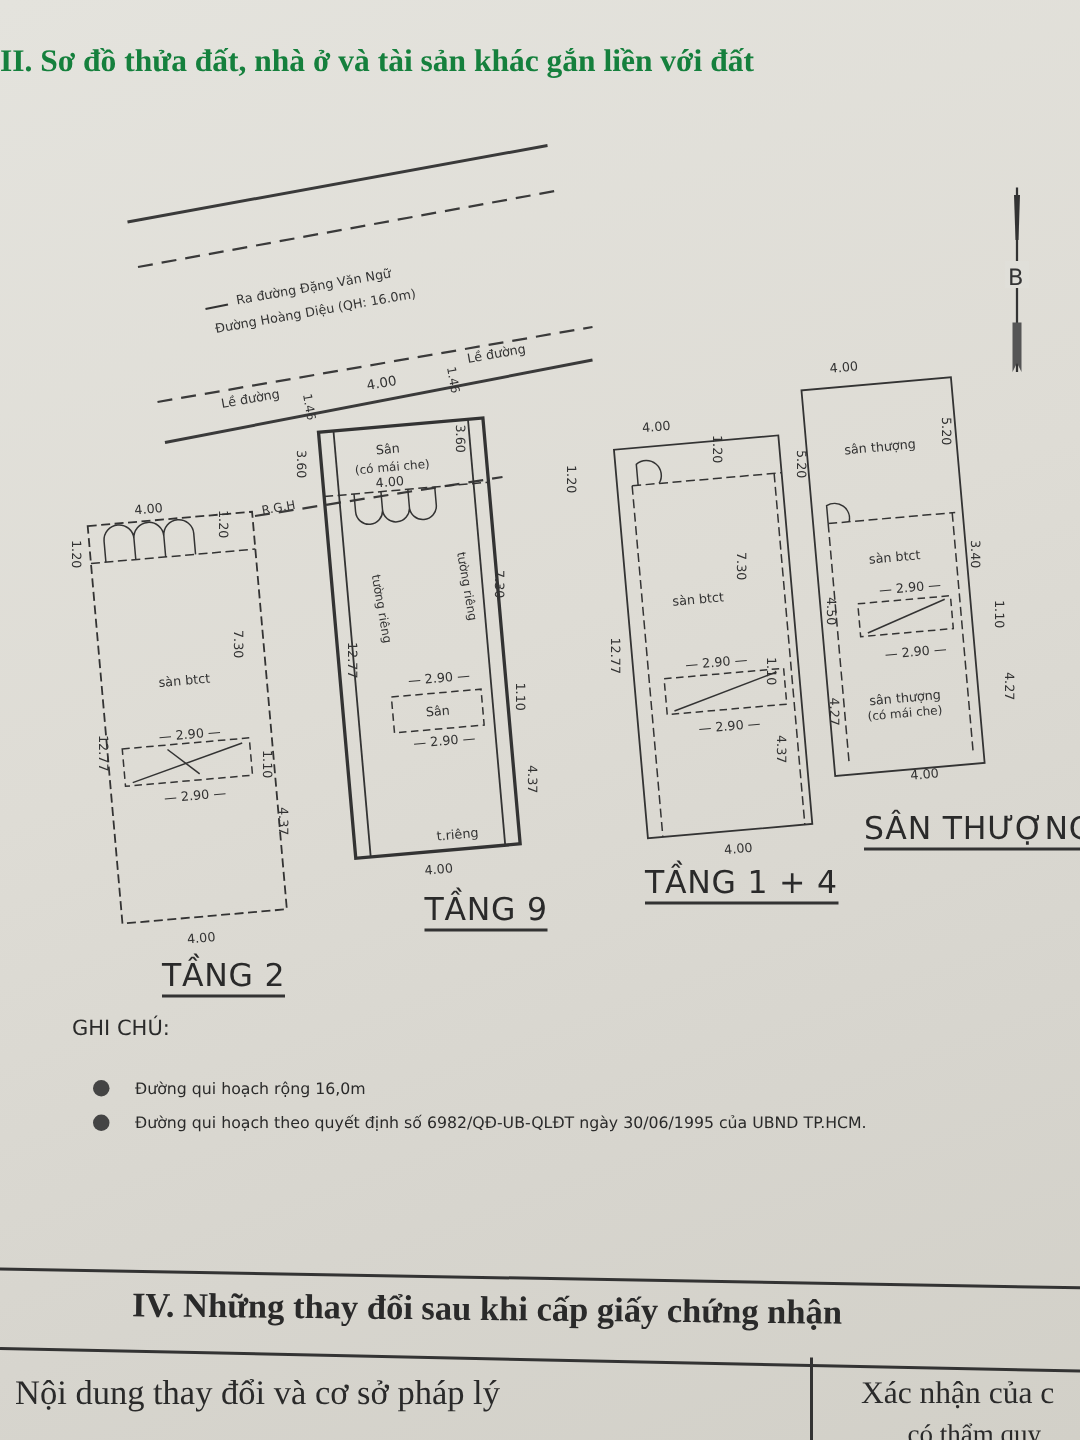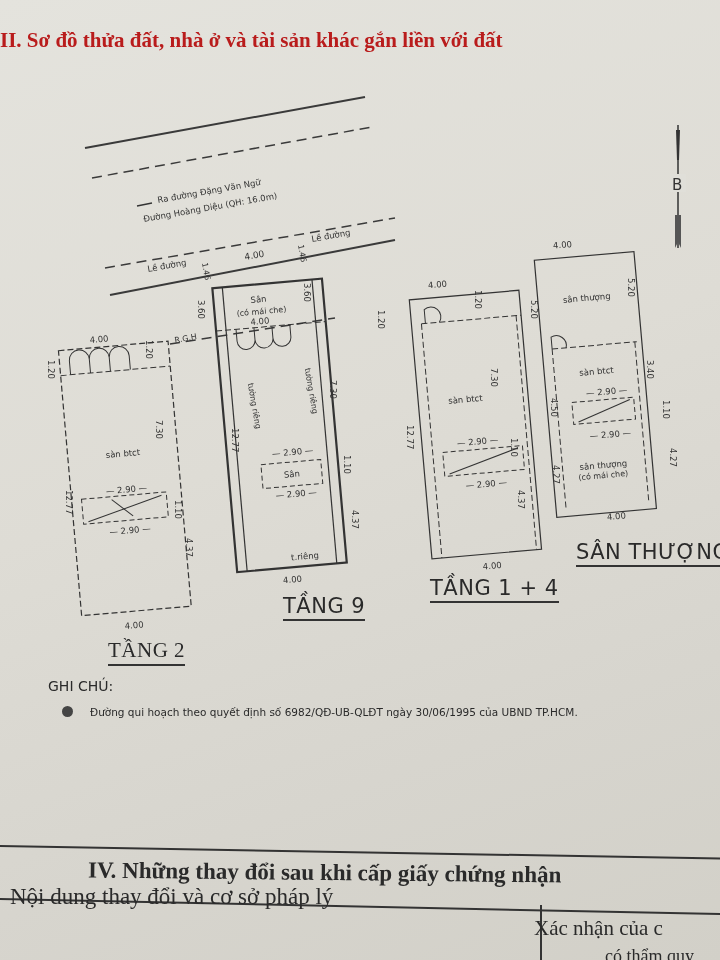--- a/index.html
+++ b/index.html
@@ -4,35 +4,35 @@
 <style>
   html, body { margin: 0; padding: 0; }
   body {
     width: 720px; height: 960px; overflow: hidden; position: relative;
     background: linear-gradient(160deg, #e4e3dd 0%, #dedcd5 45%, #d7d5ce 75%, #d2d0c8 100%);
     font-family: "Liberation Sans", sans-serif; color: #2a2a2a;
   }
   .serif { font-family: "Liberation Serif", serif; }
   .abs { position: absolute; }
   #section-title {
-    left: 0; top: 28px; font-size: 21px; font-weight: bold; color: #b91c1c; white-space: nowrap;
+    left: 0; top: 28px; font-size: 21px; font-weight: bold; color: #15803d; white-space: nowrap;
   }
   svg.plan { position: absolute; left: 0; top: 0; }
   .lbl { font-family: "DejaVu Sans", sans-serif; fill: #333; }
   .floor-title {
     position: absolute; font-family: "DejaVu Sans", sans-serif; font-size: 21px; color: #2a2a2a;
     border-bottom: 2px solid #333; padding-bottom: 1px; white-space: nowrap; letter-spacing: 0.5px;
   }
   #notes { left: 48px; top: 678px; font-family: "DejaVu Sans", sans-serif; }
-  #notes-heading { font-size: 14px; margin-bottom: 12px; }
+  #notes-heading { font-size: 14px; margin-bottom: 26px; }
   .note { position: relative; font-size: 10.5px; padding-left: 28px; margin: 0 0 11px 14px; white-space: nowrap; }
   .bullet { position: absolute; left: 0; top: 0; width: 11px; height: 11px; border-radius: 50%; background: #444; }
   #sec4-title { left: 88px; top: 860px; font-size: 23px; font-weight: bold; white-space: nowrap; transform: rotate(0.6deg); }
-  #col1 { left: 10px; top: 884px; font-size: 23px; white-space: nowrap; }
-  #col2 { left: 534px; top: 916px; font-size: 21px; white-space: nowrap; }
+  #col1 { left: 10px; top: 916px; font-size: 23px; white-space: nowrap; }
+  #col2 { left: 574px; top: 916px; font-size: 21px; white-space: nowrap; }
   #col2b { left: 605px; top: 946px; font-size: 18px; white-space: nowrap; }
   .rule { position: absolute; height: 2px; background: #333; transform-origin: left center; }
 </style>
 </head>
 <body>
 
 <div id="section-title" class="abs serif">II. Sơ đồ thửa đất, nhà ở và tài sản khác gắn liền với đất</div>
 
 <svg class="plan" width="720" height="680" viewBox="0 0 720 680">
   <g stroke="#3a3a3a" fill="none">
@@ -162,27 +162,28 @@
     <text x="531" y="300" transform="rotate(90 531 300)">5.20</text>
     <text x="551" y="398" transform="rotate(90 551 398)">4.50</text>
     <text x="553" y="465" transform="rotate(90 553 465)">4.27</text>
     <text x="628" y="278" transform="rotate(90 628 278)">5.20</text>
     <text x="647" y="360" transform="rotate(90 647 360)">3.40</text>
     <text x="663" y="400" transform="rotate(90 663 400)">1.10</text>
     <text x="670" y="448" transform="rotate(90 670 448)">4.27</text>
   </g>
 </svg>
 
-<div class="floor-title" style="left:108px; top:638px;font-family:Liberation Serif, serif;">TẦNG 2</div>
+<div class="floor-title" style="left:108px; top:638px;">TẦNG 2</div>
 <div class="floor-title" style="left:283px; top:594px;">TẦNG 9</div>
 <div class="floor-title" style="left:430px; top:576px;">TẦNG 1 + 4</div>
 <div class="floor-title" style="left:576px; top:540px;">SÂN THƯỢNG</div>
 
 <div id="notes" class="abs">
   <div id="notes-heading">GHI CHÚ:</div>
+  <div class="note"><span class="bullet"></span><span>Đường qui hoạch rộng 16,0m</span></div>
   <div class="note"><span class="bullet"></span><span>Đường qui hoạch theo quyết định số 6982/QĐ-UB-QLĐT ngày 30/06/1995 của UBND TP.HCM.</span></div>
 </div>
 
 <div class="rule" style="left:0; top:845px; width:730px; transform:rotate(1deg);"></div>
 <div id="sec4-title" class="abs serif">IV. Những thay đổi sau khi cấp giấy chứng nhận</div>
 <div class="rule" style="left:0; top:898px; width:730px; transform:rotate(1.2deg);"></div>
 <div class="abs" style="left:540px; top:905px; width:2px; height:60px; background:#333;"></div>
 <div id="col1" class="abs serif">Nội dung thay đổi và cơ sở pháp lý</div>
 <div id="col2" class="abs serif">Xác nhận của c</div>
 <div id="col2b" class="abs serif">có thẩm quy</div>

